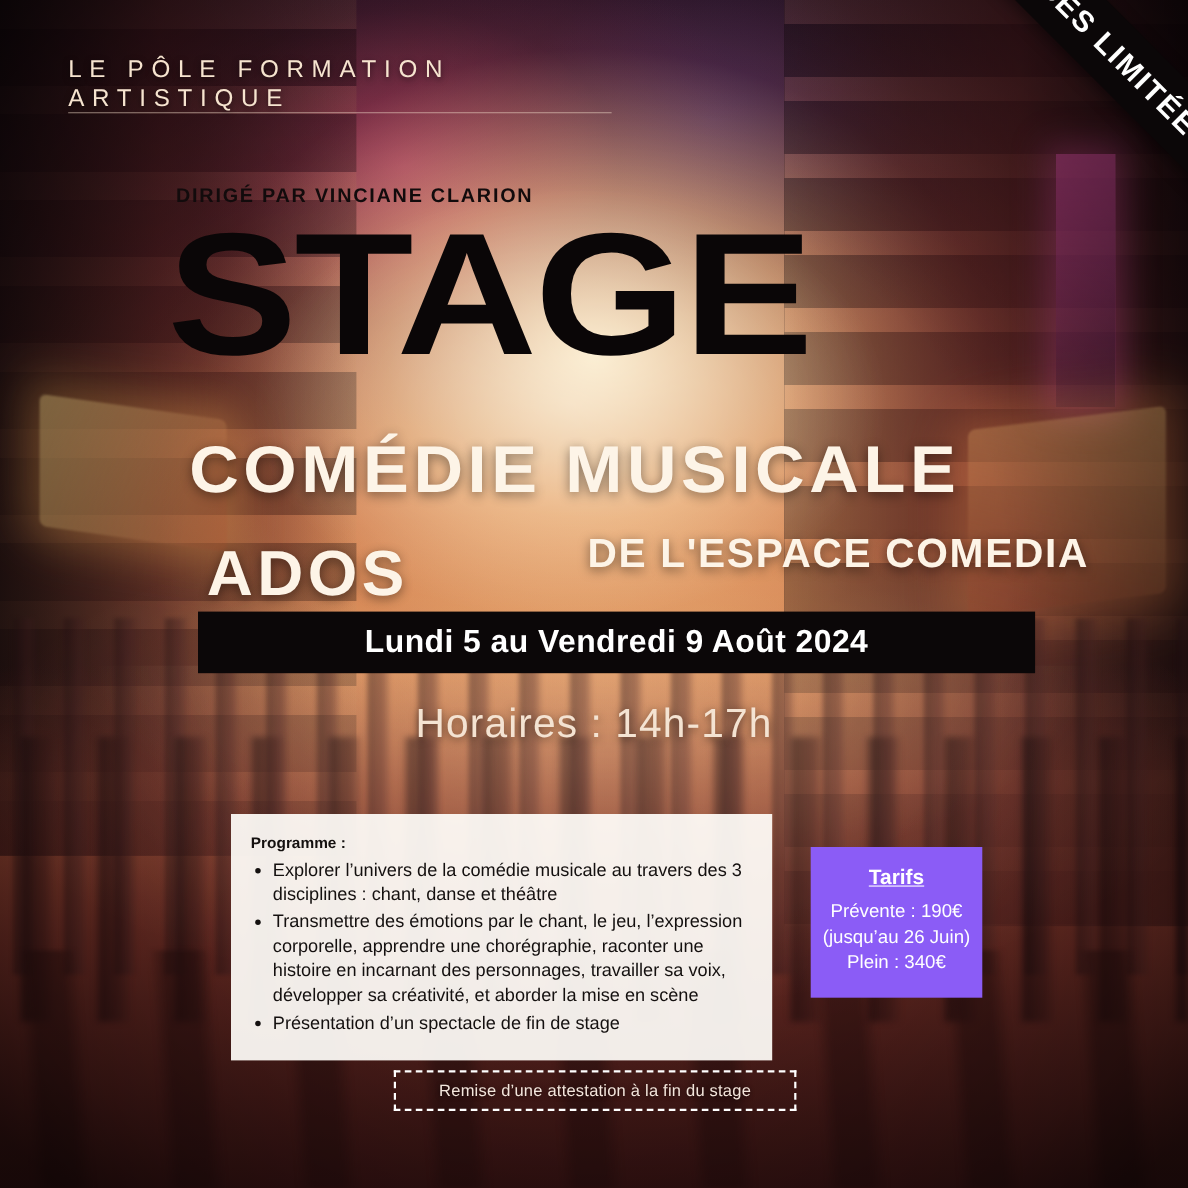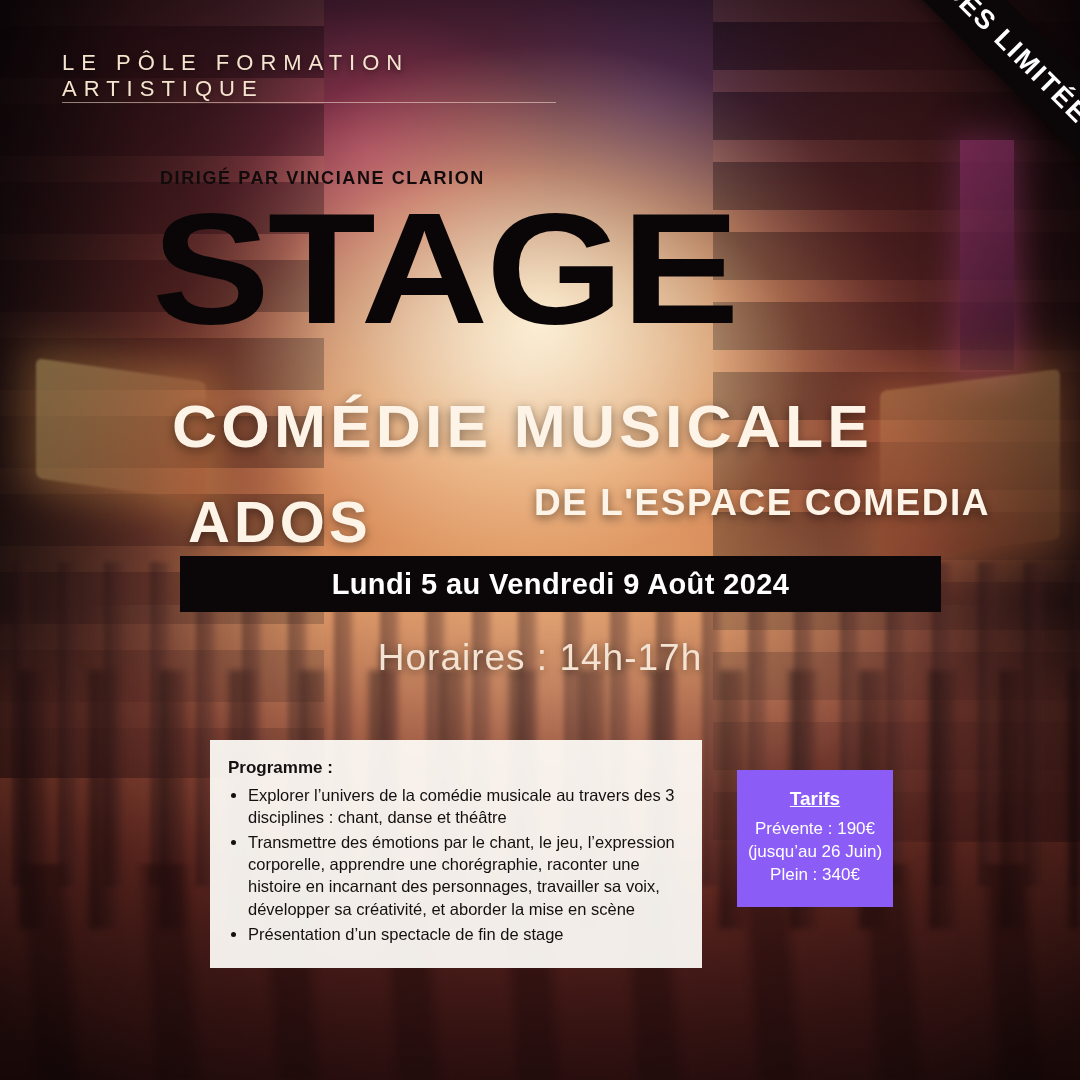--- a/index.html
+++ b/index.html
@@ -276,21 +276,21 @@
     left: 210px;
     width: 492px;
     background: rgba(255,253,249,0.93);
     padding: 18px 20px 20px 18px;
     box-sizing: border-box;
     color: #14100f;
     z-index: 10;
   }
   .programme h3 {
     margin: 0 0 4px 0;
-    font-size: 17px;
+    font-size: 14px;
     font-weight: 700;
   }
   .programme ul {
     margin: 6px 0 0 0;
     padding-left: 20px;
   }
   .programme li {
     font-size: 16.5px;
     line-height: 1.34;
     margin-bottom: 3px;
@@ -379,14 +379,15 @@
     </ul>
   </div>
 
   <div class="tarifs">
     <div class="t-title">Tarifs</div>
     <div class="t-line">Prévente : 190€</div>
     <div class="t-line">(jusqu’au 26 Juin)</div>
     <div class="t-line">Plein : 340€</div>
   </div>
 
+  <div class="footnote">Remise d’une attestation à la fin du stage</div>
 
 </div>
 
 </body></html>

